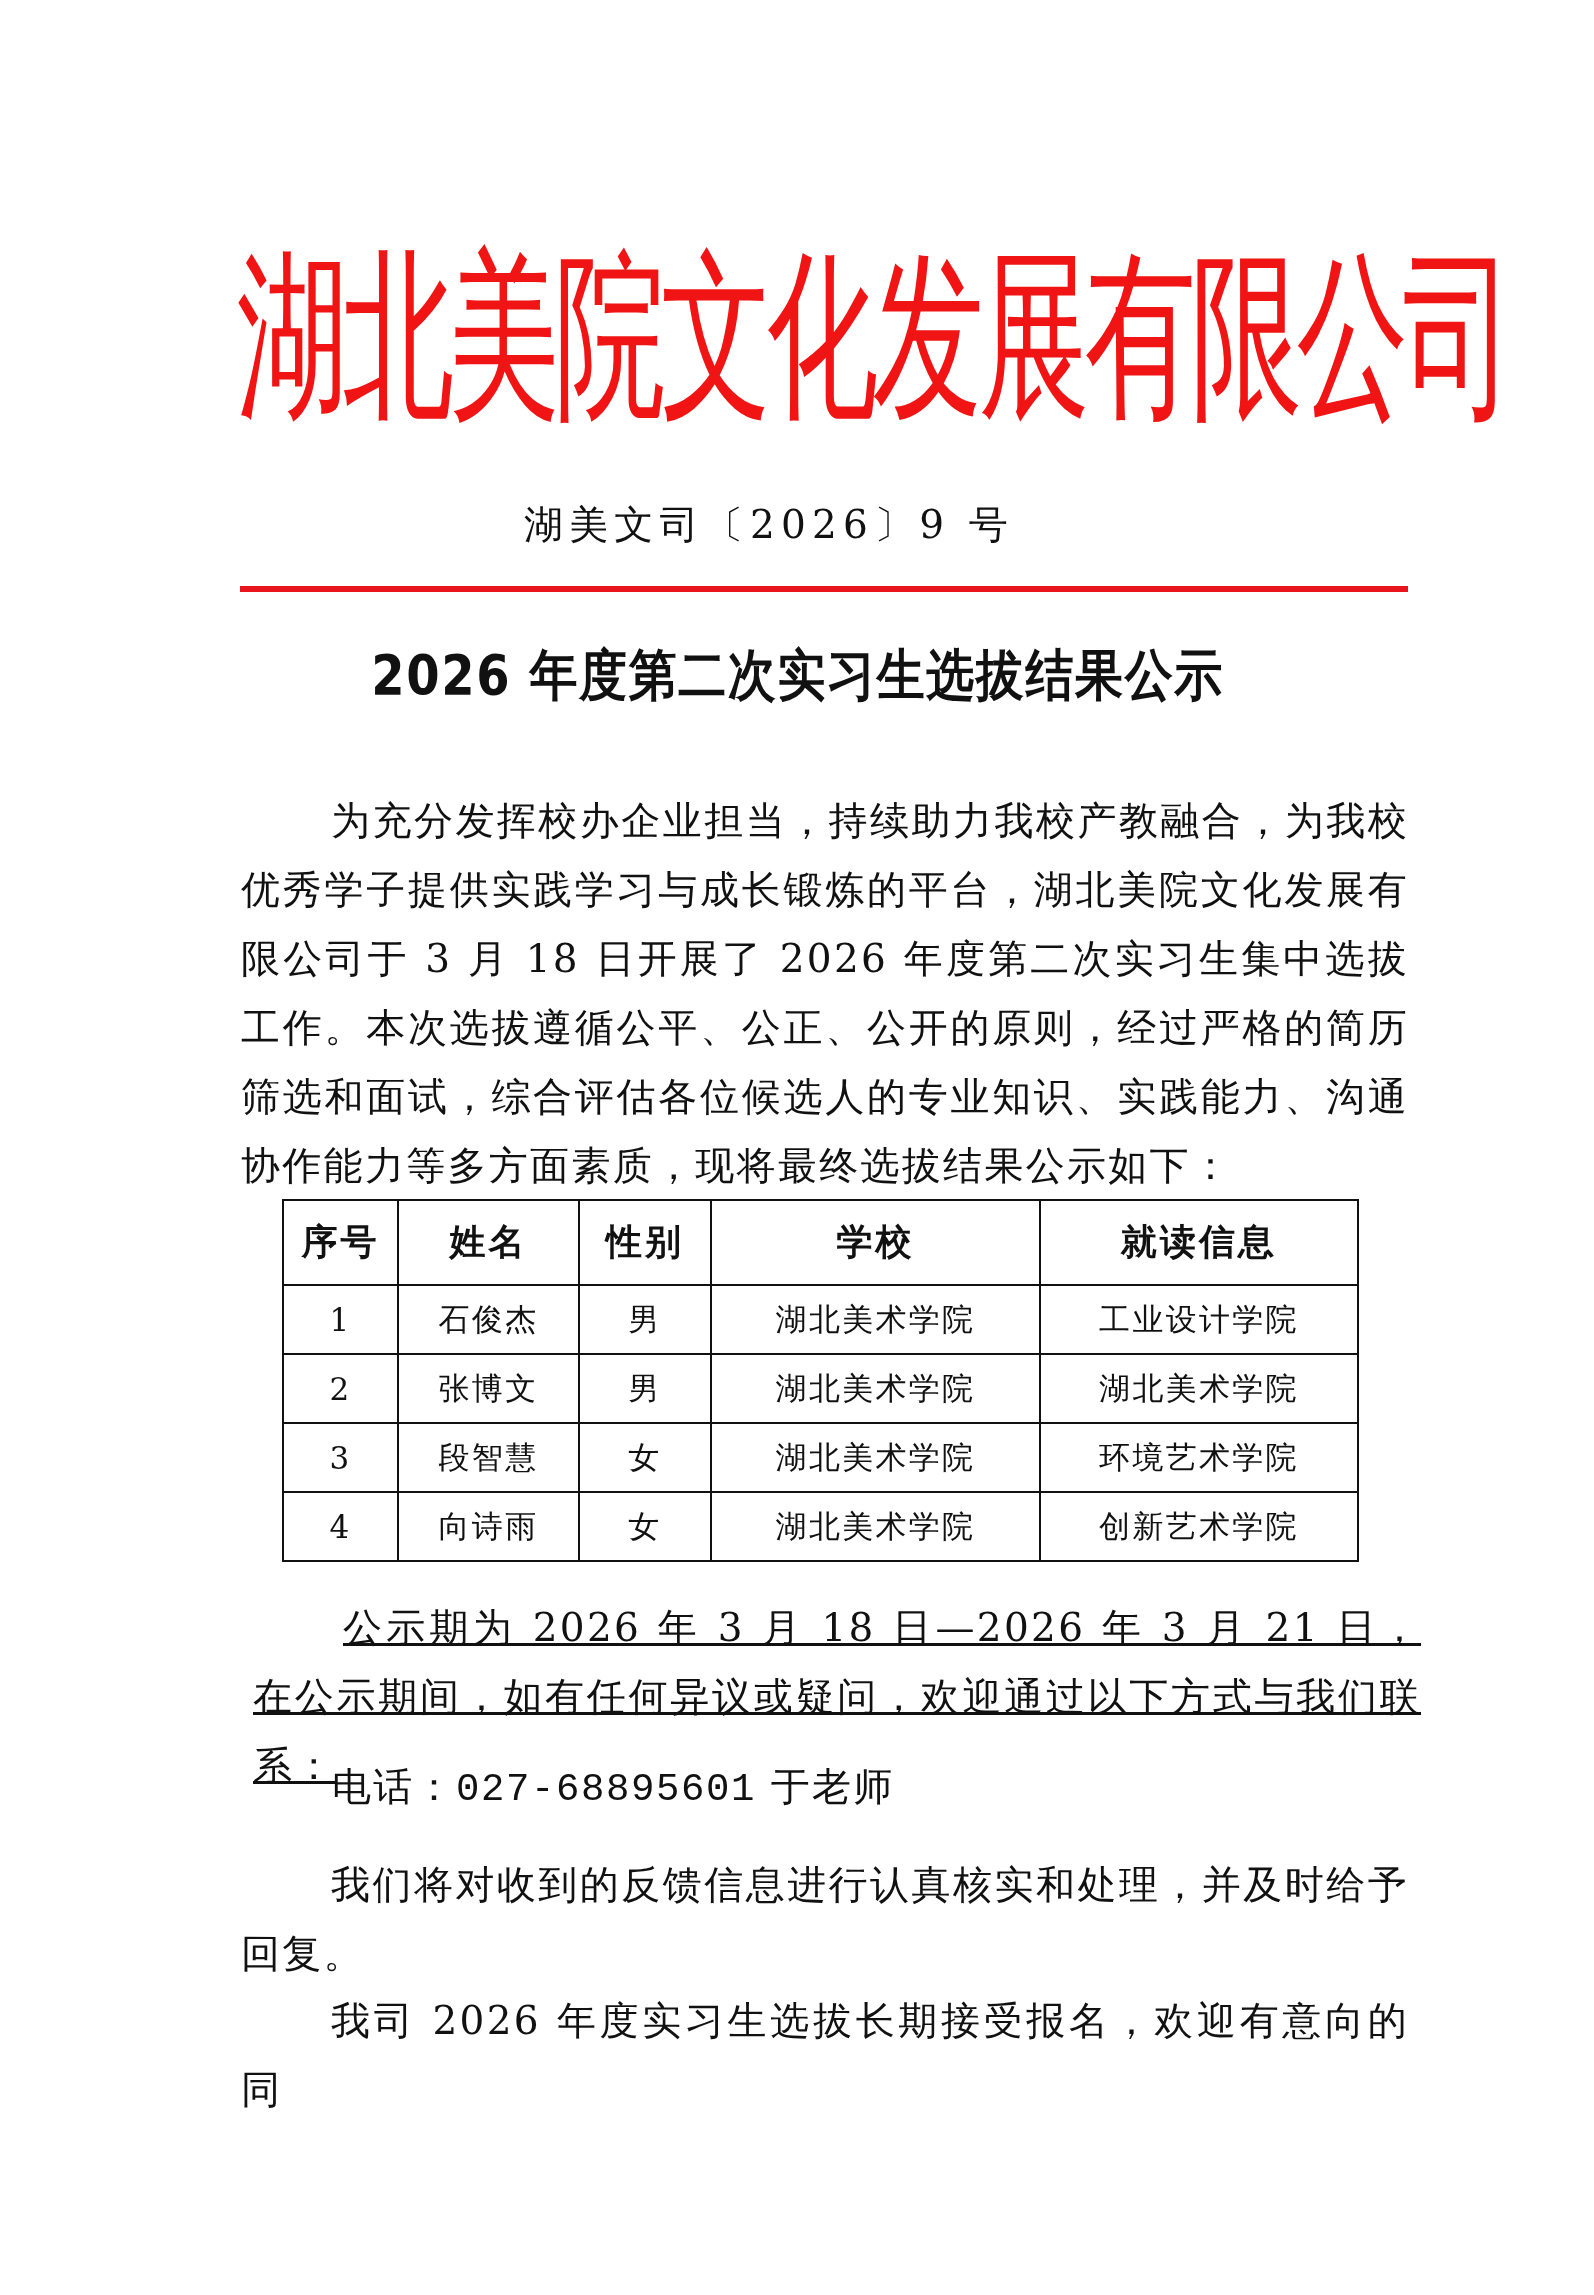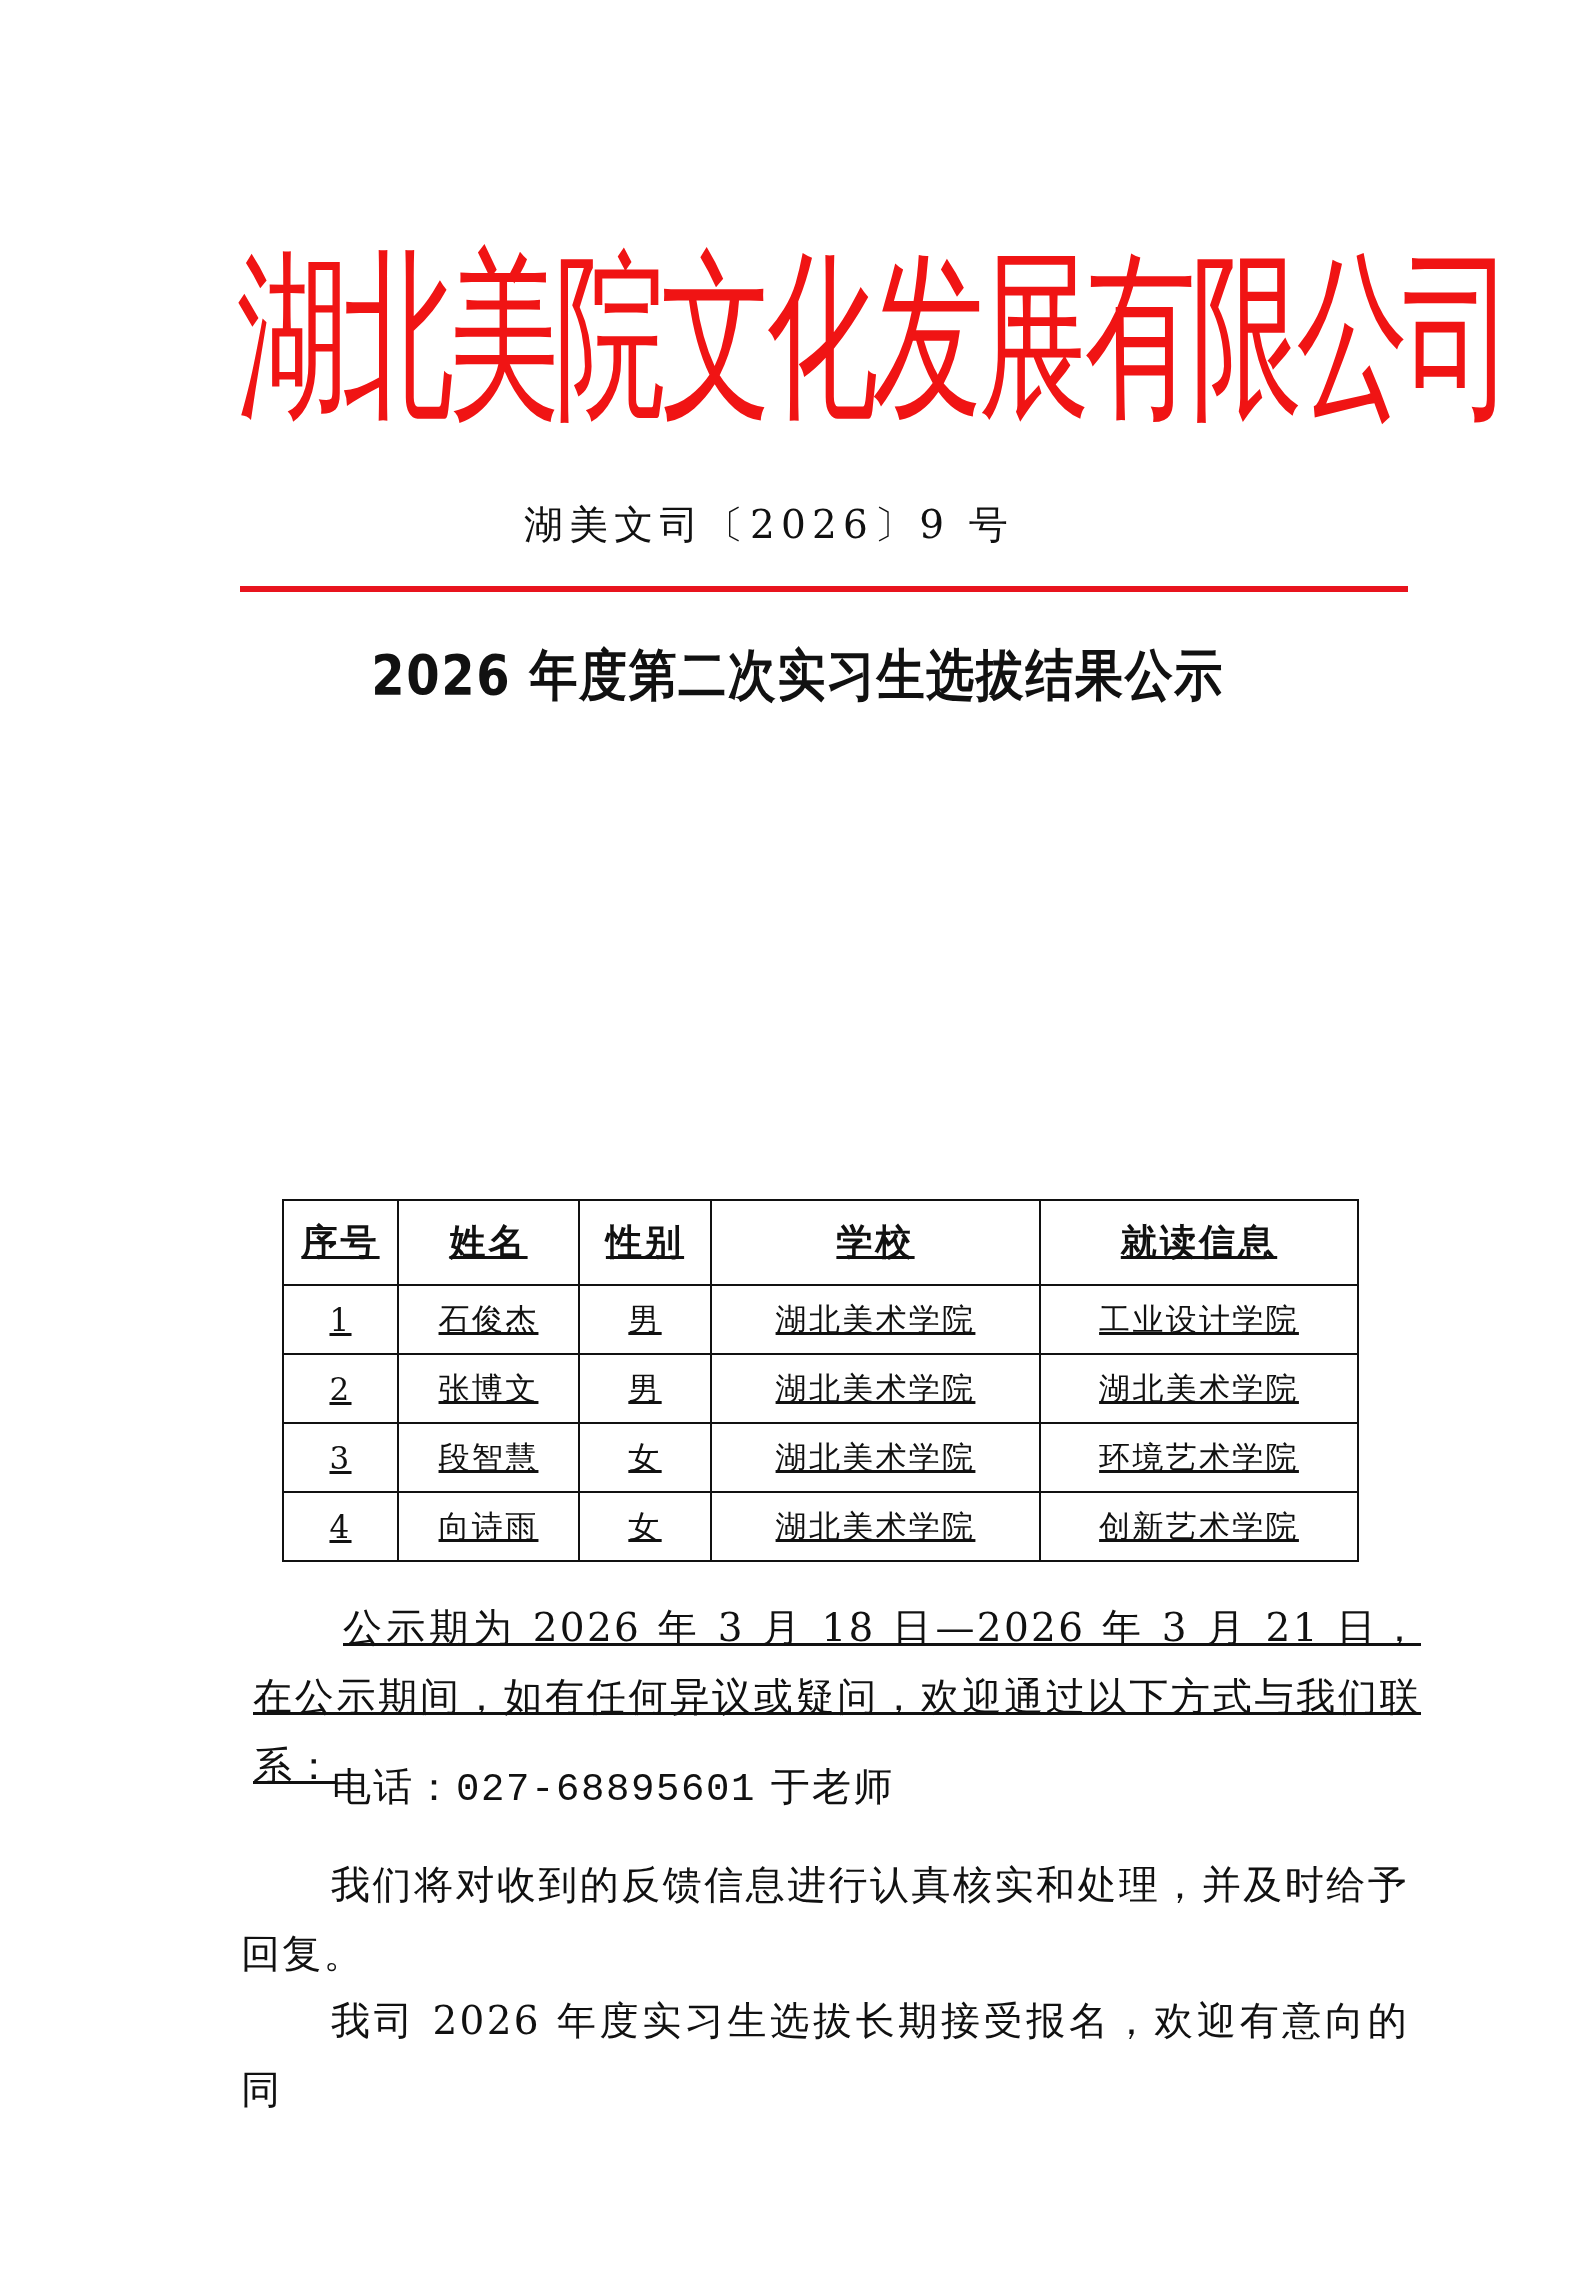--- a/index.html
+++ b/index.html
@@ -98,21 +98,20 @@
     .mono { font-family: "Liberation Mono", "DejaVu Sans Mono", monospace; letter-spacing: 1.6px; }
 
     table.results {
       position: absolute;
       left: 282px;
       top: 1199px;
       width: 1076px;
       border-collapse: collapse;
       table-layout: fixed;
       font-size: 31px;
-      text-decoration: underline;
     }
     table.results th, table.results td {
       border: 2.3px solid #111;
       text-align: center;
       vertical-align: middle;
       padding: 0;
     }
     table.results th {
       height: 83px;
       font-family: "DejaVu Sans", "Liberation Sans", sans-serif;
@@ -149,20 +148,21 @@
     <span>公</span>
     <span>司</span>
   </div>
 
   <div class="doc-number">湖美文司〔2026〕9 号</div>
 
   <div class="red-rule"></div>
 
   <div class="doc-title">2026 年度第二次实习生选拔结果公示</div>
 
+  <p class="body-text indent para1" style="margin:0;">为充分发挥校办企业担当，持续助力我校产教融合，为我校优秀学子提供实践学习与成长锻炼的平台，湖北美院文化发展有限公司于 3 月 18 日开展了 2026 年度第二次实习生集中选拔工作。本次选拔遵循公平、公正、公开的原则，经过严格的简历筛选和面试，综合评估各位候选人的专业知识、实践能力、沟通协作能力等多方面素质，现将最终选拔结果公示如下：</p>
 
   <table class="results">
     <colgroup>
       <col class="c1">
         <col class="c2">
         <col class="c3">
         <col class="c4">
         <col class="c5">
     </colgroup>
     <thead>

